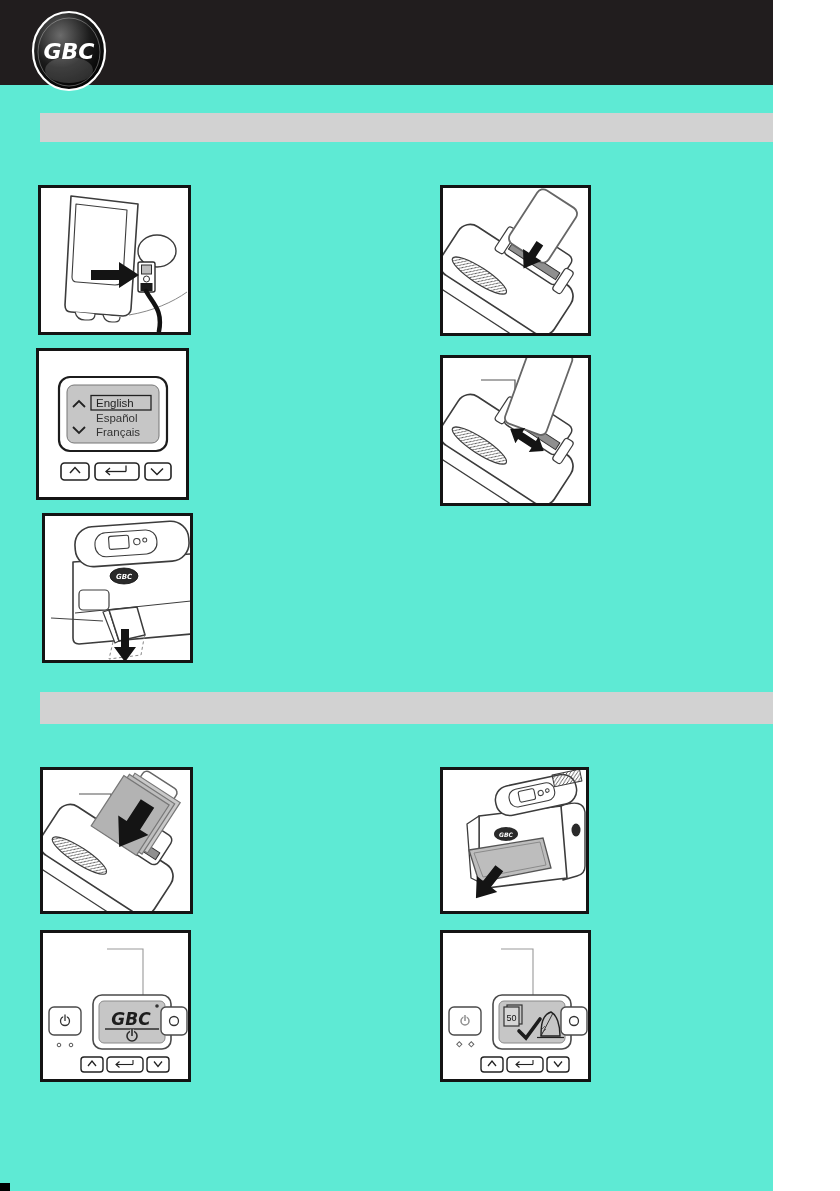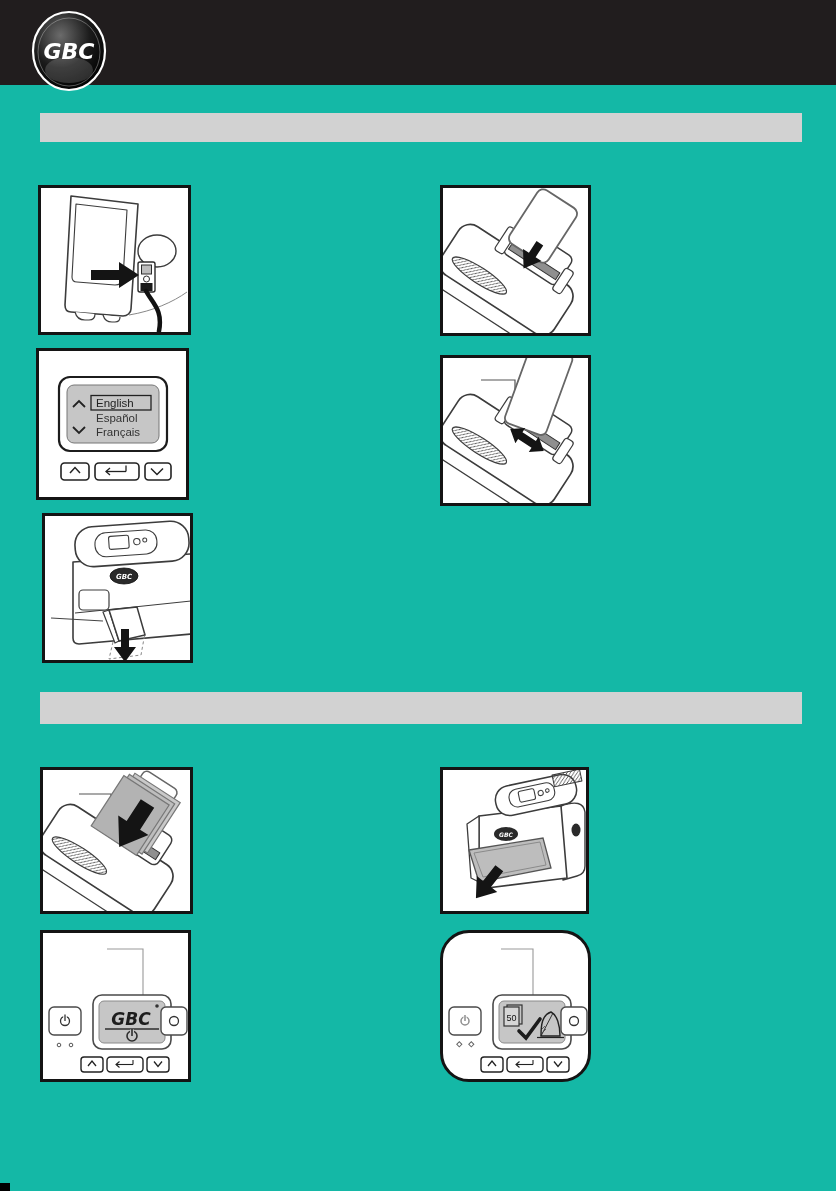--- a/index.html
+++ b/index.html
@@ -1,33 +1,33 @@
 <!DOCTYPE html>
 <html><head>
 <meta charset="utf-8">
 <style>
   html,body{margin:0;padding:0;background:#fff;}
-  #page{position:relative;width:836px;height:1191px;background:#14b8a6;overflow:hidden;
+  #page{position:relative;width:773px;height:1191px;background:#5eead4;overflow:hidden;
         font-family:"Liberation Sans",sans-serif;}
   .header-bar{position:absolute;left:0;top:0;width:840px;height:85px;background:#211d1e;}
   .logo-wrap{position:absolute;left:30px;top:10px;width:78px;height:82px;}
   .section-bar{position:absolute;left:40px;width:762px;background:#d2d2d2;}
   #section-bar-1{top:113px;height:29px;}
   #section-bar-2{top:692px;height:32px;}
   .fig{position:absolute;background:#fff;border:3px solid #141414;box-sizing:border-box;}
   .fig svg{display:block;width:100%;height:100%;}
   #fig-power{left:38px;top:185px;width:153px;height:150px;}
   #fig-insert-pouch{left:440px;top:185px;width:151px;height:151px;}
   #fig-language{left:36px;top:348px;width:153px;height:152px;}
   #fig-adjust-pouch{left:440px;top:355px;width:151px;height:151px;}
   #fig-front-flap{left:42px;top:513px;width:151px;height:150px;}
   #fig-insert-docs{left:40px;top:767px;width:153px;height:147px;}
   #fig-exit-front{left:440px;top:767px;width:149px;height:147px;}
   #fig-panel-ready{left:40px;top:930px;width:151px;height:152px;}
-  #fig-panel-count{left:440px;top:930px;width:151px;height:152px;border-radius:29px;}
+  #fig-panel-count{left:440px;top:930px;width:151px;height:152px;}
   .corner-mark{position:absolute;left:0;top:1183px;width:10px;height:8px;background:#000;}
   svg text{font-family:"Liberation Sans",sans-serif;}
   svg text.logo{font-family:"DejaVu Sans",sans-serif;font-style:italic;font-weight:bold;}
 </style>
 </head>
 <body>
 
 <div id="page">
 
   <svg width="0" height="0" style="position:absolute" aria-hidden="true">

